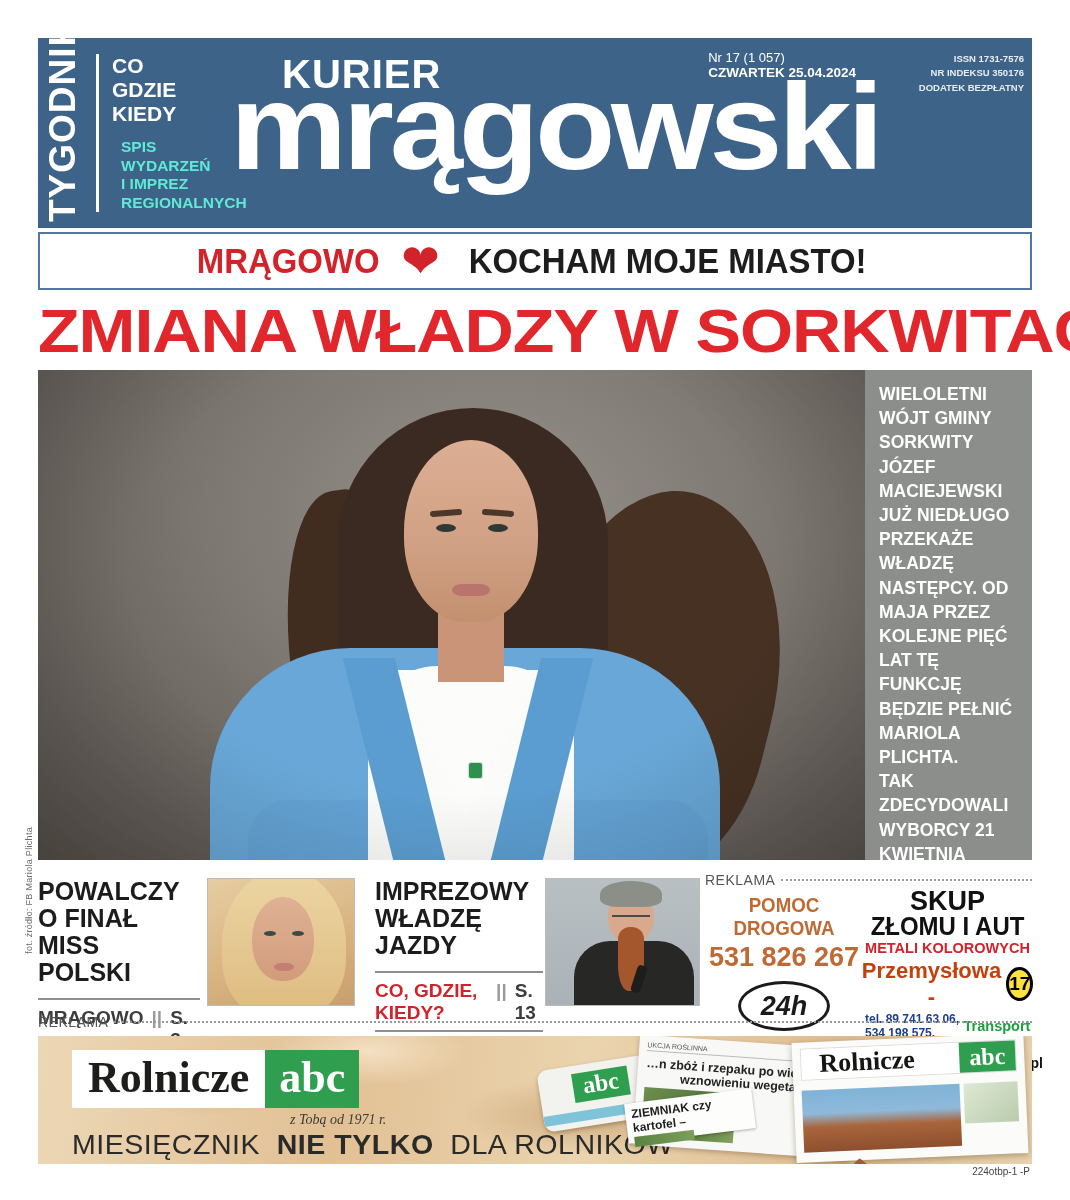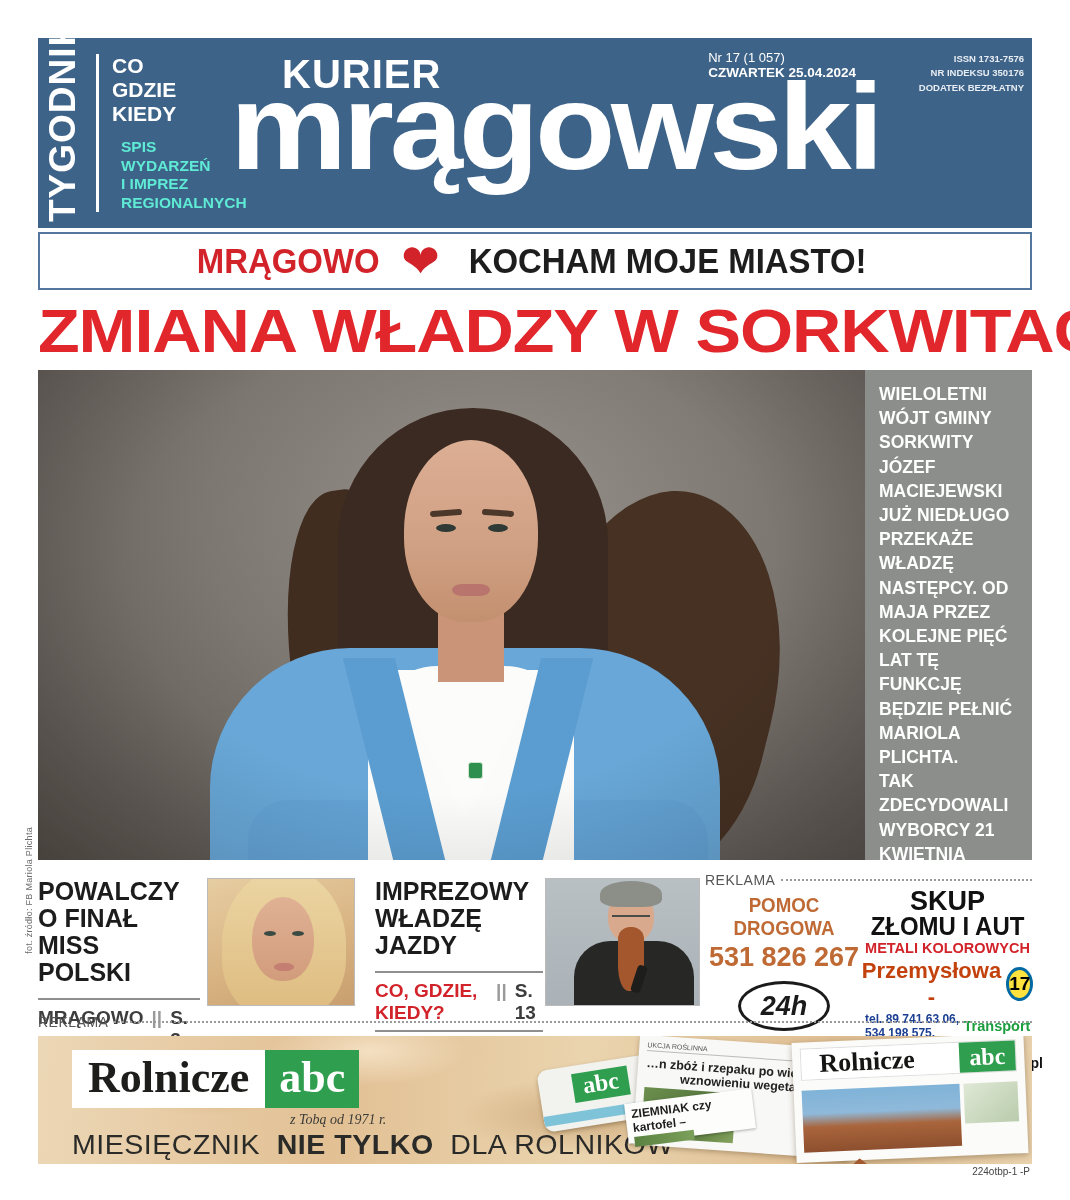--- a/index.html
+++ b/index.html
@@ -141,21 +141,21 @@
     border:3px solid #1a1a1a; border-radius:50%; color:#1a1a1a; font-weight:800;
     font-style:italic; font-size:27px; line-height:44px; }
   .ad-code { font-size:9px; color:#444; text-align:right; margin-top:6px; }
   .ad-scrap { width:169px; text-align:center; }
   .ad-scrap .l1 { font-weight:800; font-size:27px; line-height:26px; color:#111; }
   .ad-scrap .l2 { font-weight:800; font-size:25px; line-height:25px; color:#111; transform:scaleX(.96); }
   .ad-scrap .l3 { font-weight:800; font-size:14.5px; color:#d2232a; margin-top:1px; }
   .scrap-addr { display:flex; align-items:center; justify-content:center; gap:5px; margin-top:2px; }
   .scrap-addr .street { font-weight:700; font-size:22px; color:#c2410c; }
   .badge17 { width:34px; height:34px; border-radius:50%; background:#ffe23e;
-    border:3px solid #0369a1; color:#000; font-weight:800; font-size:19px; line-height:28px;
+    border:3px solid #000000; color:#000; font-weight:800; font-size:19px; line-height:28px;
     text-align:center; }
   .scrap-bottom { display:flex; margin-top:2px; }
   .scrap-tels { flex:1; text-align:left; color:#1b3e93; font-weight:700; font-size:12px;
     line-height:14px; white-space:pre-line; padding-left:2px; }
   .scrap-hds { width:70px; color:#1d9e3e; font-weight:700; font-size:14.5px; line-height:16px;
     white-space:pre-line; padding-top:6px; }
   .scrap-site { font-weight:700; font-size:14px; color:#111; margin-top:1px; }
 
   
   .reklama-bottom { position:absolute; left:38px; top:1014px; width:994px; }

